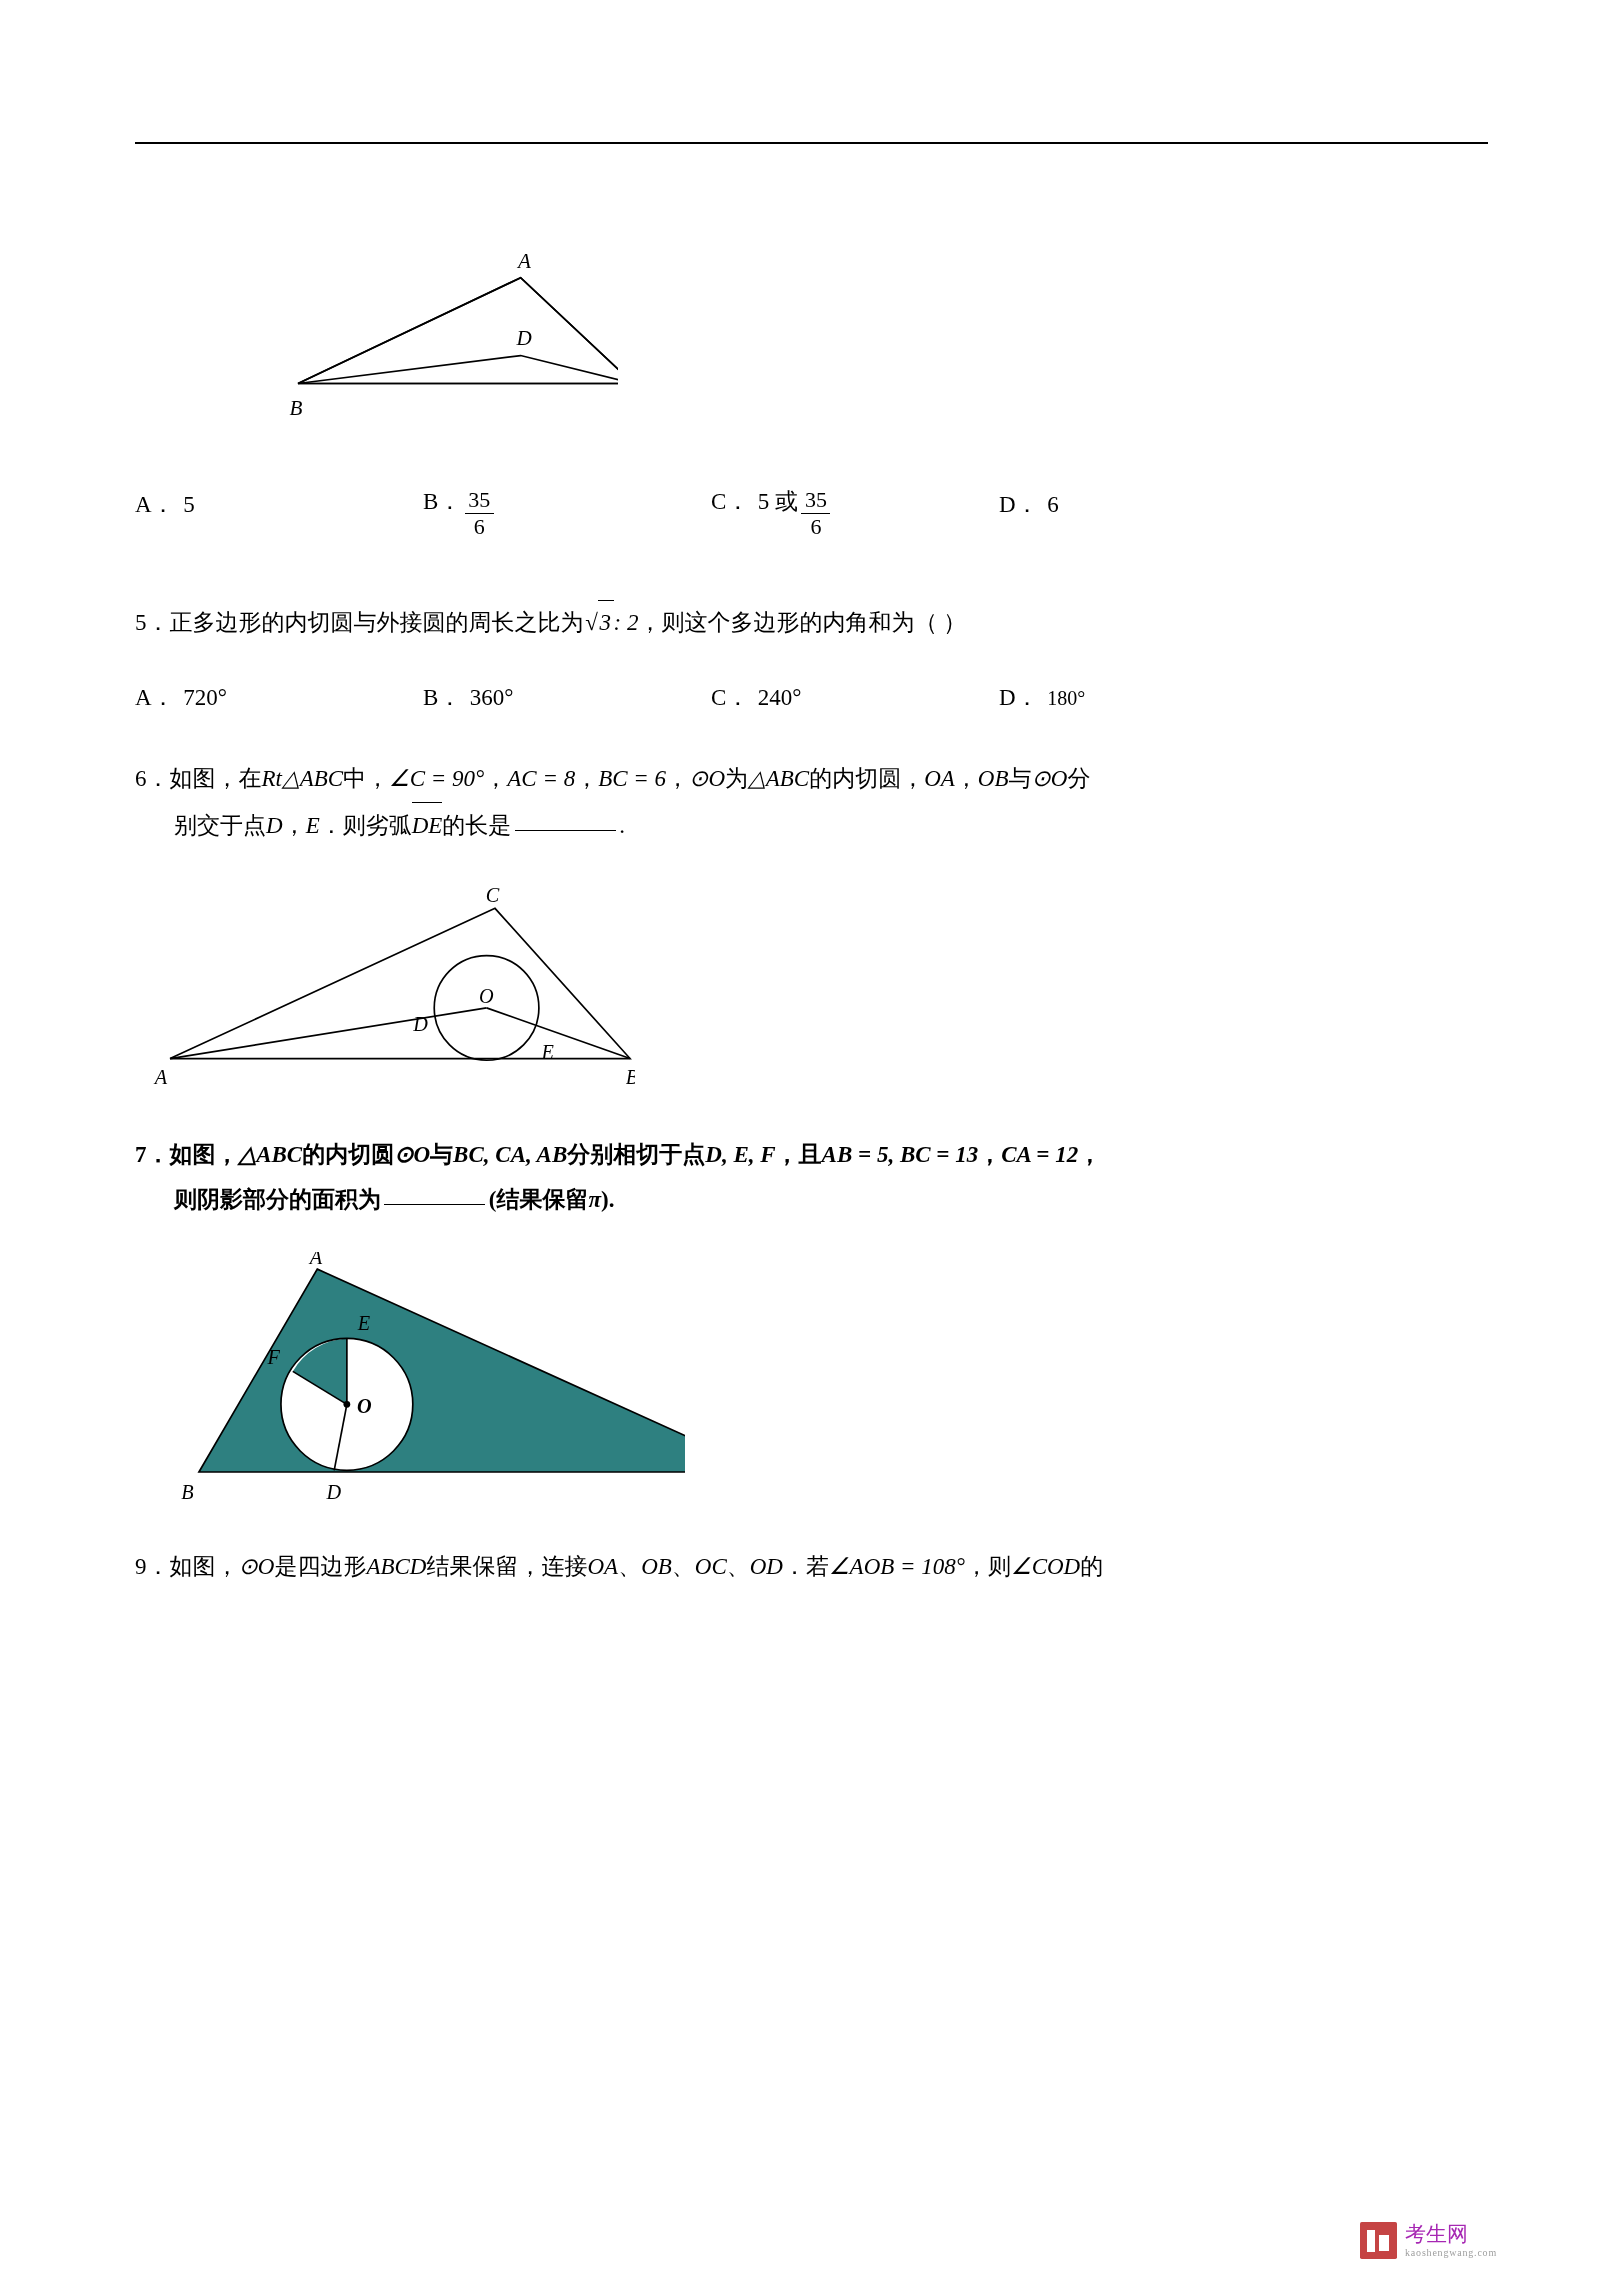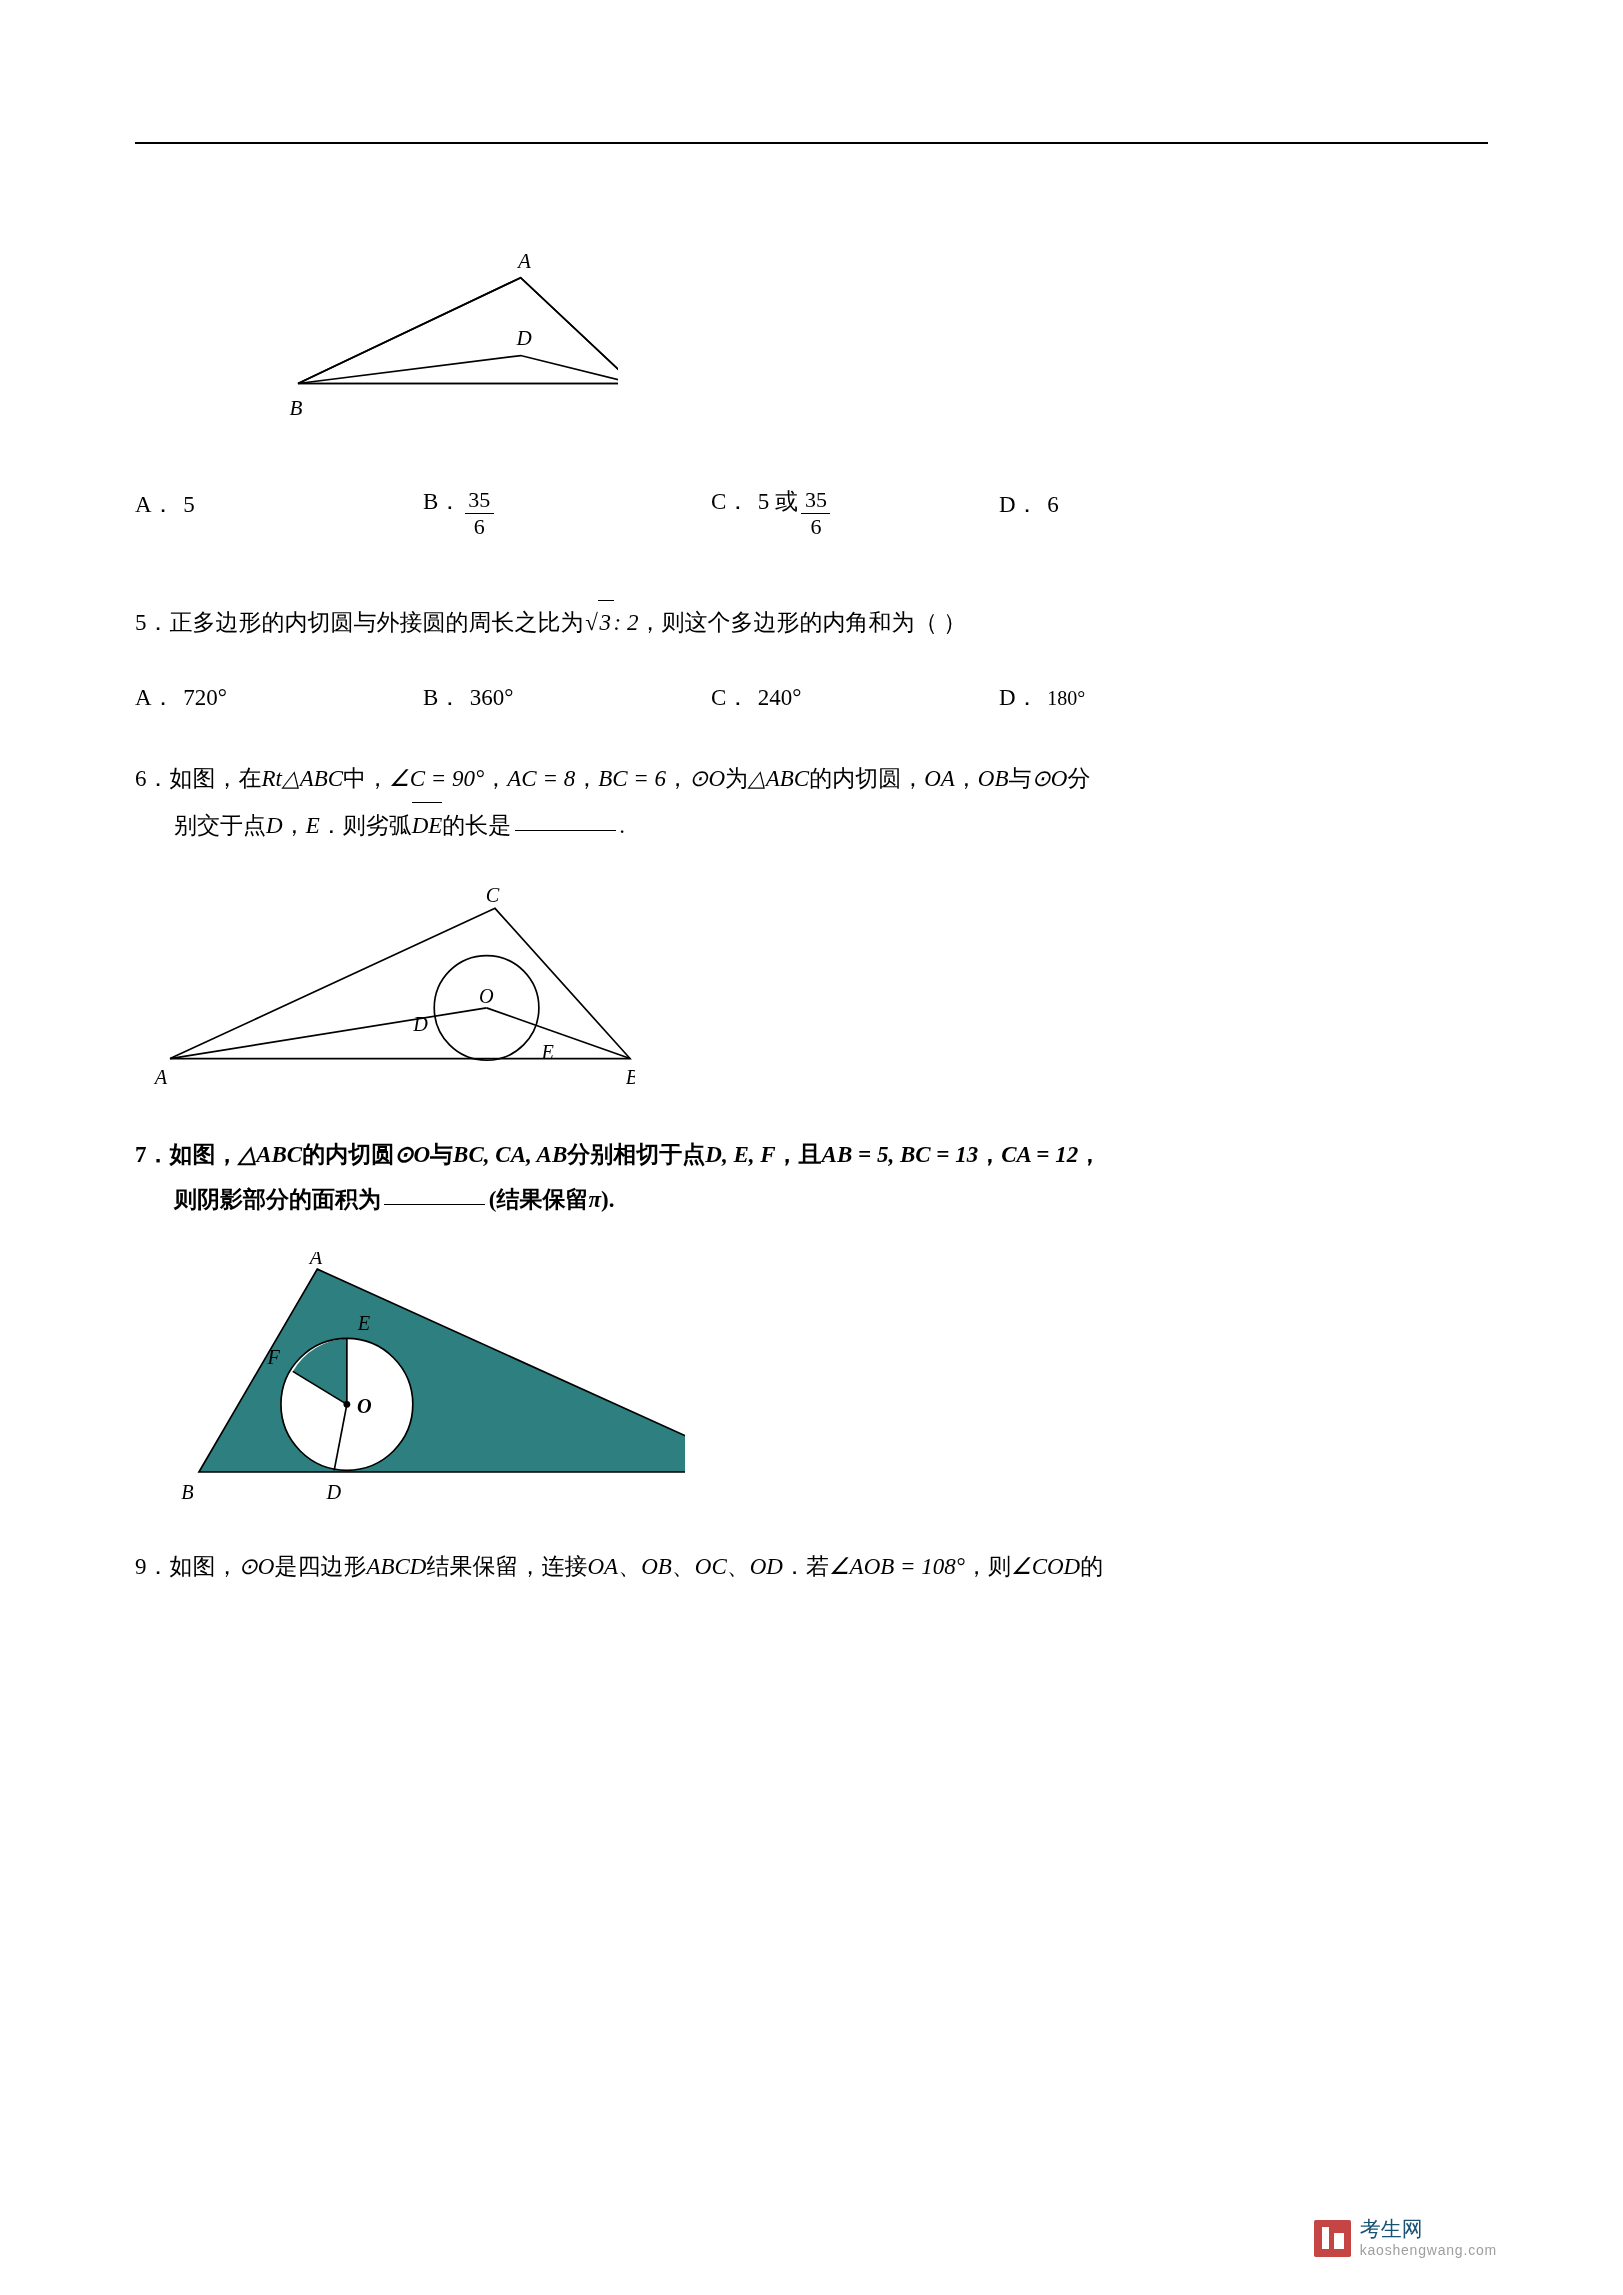--- a/index.html
+++ b/index.html
@@ -150,25 +150,25 @@
     background: #ffffff;
   }
   .wm-texts {
     display: flex;
     flex-direction: column;
     line-height: 1.2;
   }
   .wm-main {
     font-family: "DejaVu Sans", sans-serif;
     font-size: 21px;
-    color: #0c4a6e;
+    color: #a21caf;
   }
   .wm-sub {
-    font-family: Liberation Sans, sans-serif;
-    font-size: 14px;
+    font-family: Liberation Serif, serif;
+    font-size: 10px;
     color: #999999;
     letter-spacing: 0.8px;
   }
 </style>
 </head>
 <body>
 
 <div class="page">
 
   <div class="top-rule"></div>

